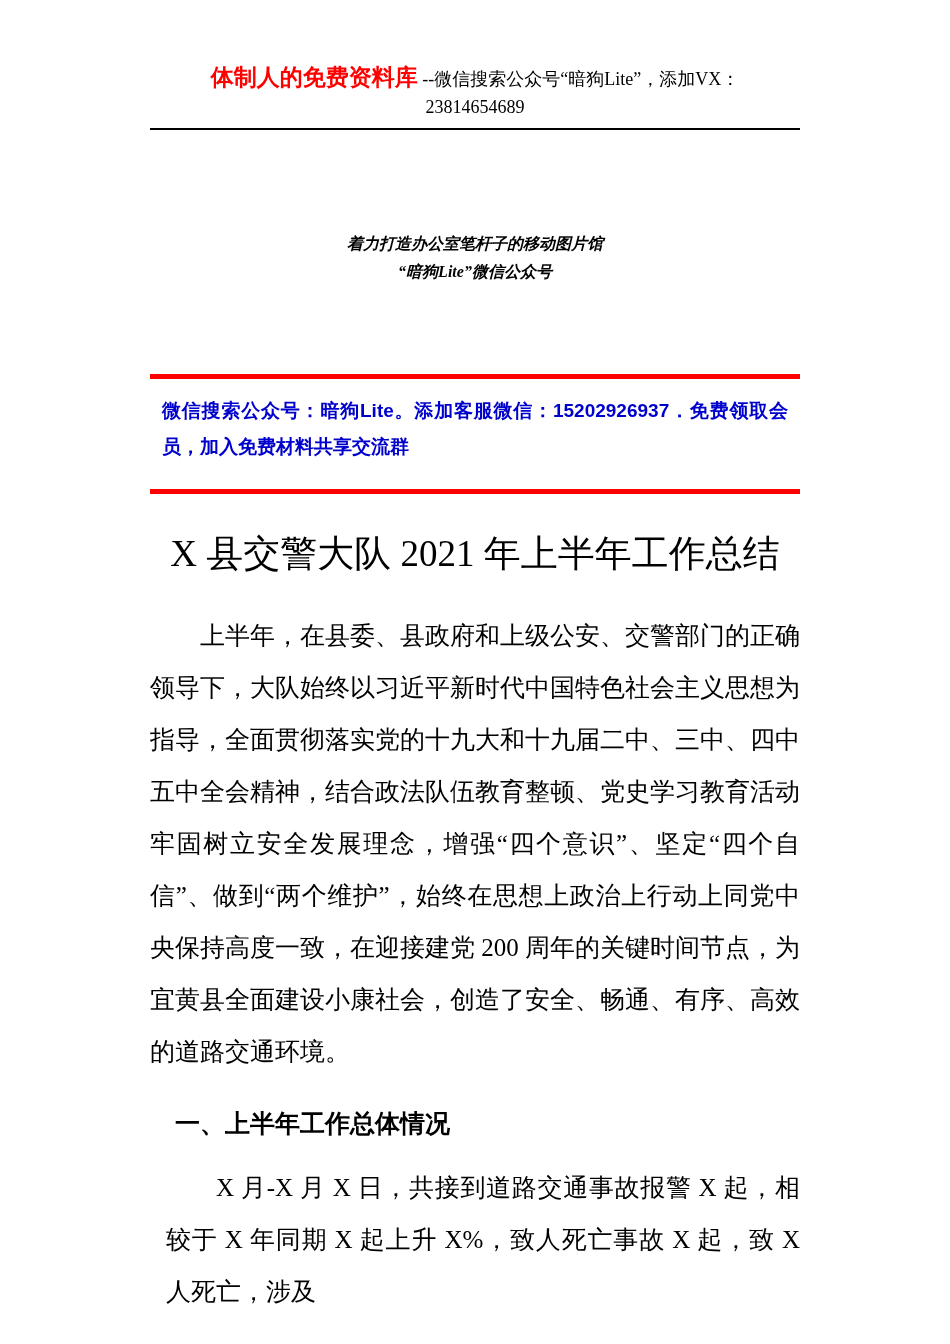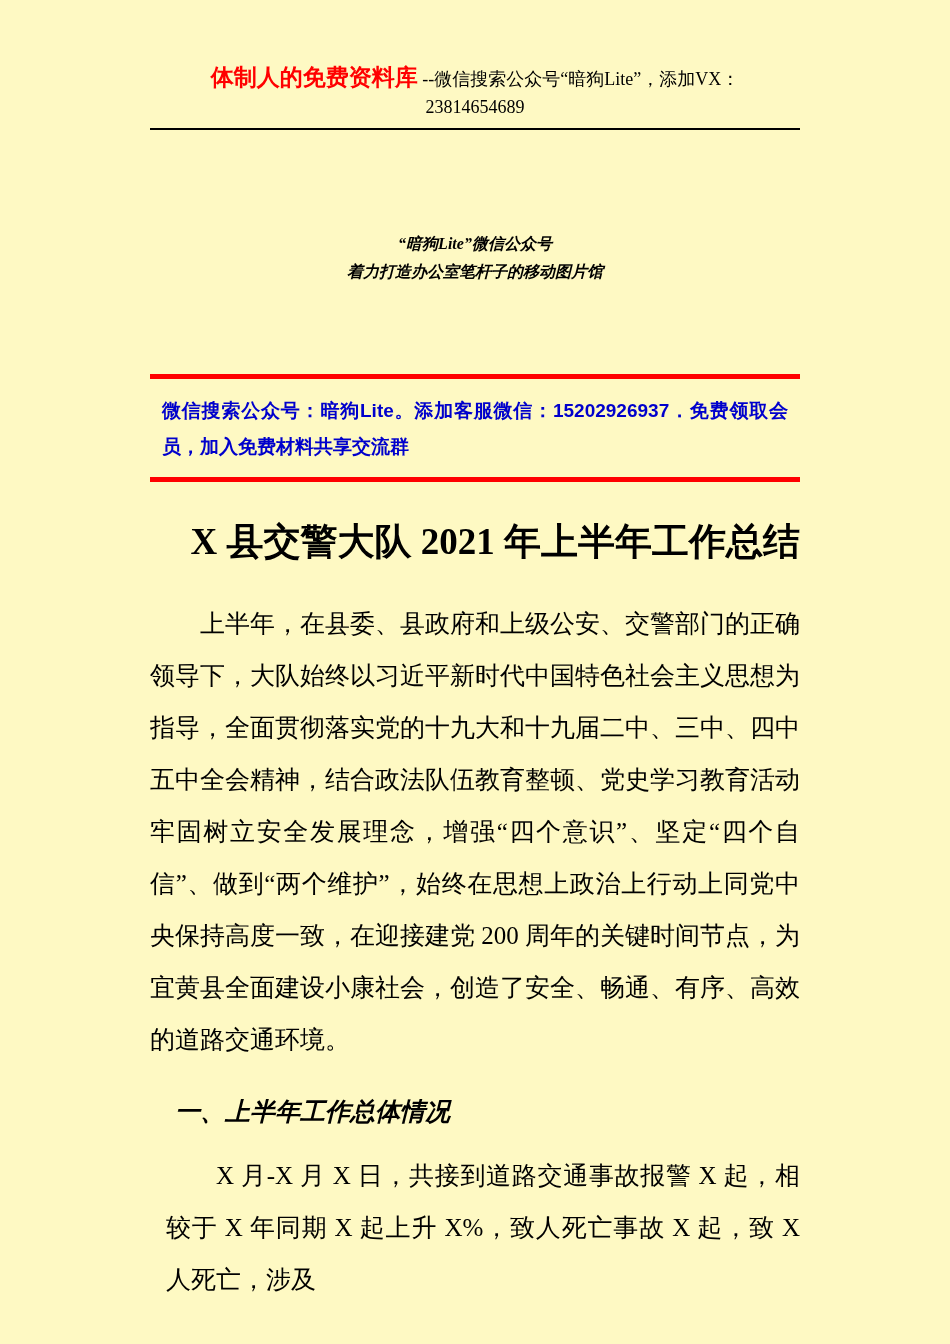--- a/index.html
+++ b/index.html
@@ -2,21 +2,21 @@
 <html><head>
 <meta charset="utf-8">
 <style>
   * { margin: 0; padding: 0; box-sizing: border-box; }
   html, body { background: #e8e8e8; }
   .page {
     position: relative;
     width: 950px;
     height: 1344px;
     margin: 0 auto;
-    background: #fef9c3;
+    background: #ffffff;
     font-family: "Liberation Serif", "DejaVu Serif", serif;
     color: #000;
     padding: 62px 150px 0 150px;
     overflow: hidden;
   }
 
   
   .doc-header {
     text-align: center;
     border-bottom: 2px solid #000;
@@ -43,65 +43,64 @@
   }
 
   
   .notice-block { margin-top: 88px; }
   .red-bar { height: 5px; background: #ff0000; }
   .notice-text {
     color: #0000cc;
     font-weight: bold;
     font-size: 19px;
     line-height: 36px;
-    padding: 14px 12px 12px 12px;
+    padding: 14px 12px 24px 12px;
     font-family: "Liberation Sans", "DejaVu Sans", sans-serif;
     text-align: justify;
   }
 
   
   .doc-title {
     margin-top: 34px;
-    text-align: right;
+    text-align: center;
     font-size: 37px;
-    font-weight: bold;
+    font-weight: normal;
     line-height: 52px;
   }
   .body-para {
     margin-top: 30px;
     font-size: 25px;
     line-height: 52px;
     text-align: justify;
     text-indent: 2em;
   }
   .section-heading {
     margin-top: 22px;
     font-size: 25px;
     font-weight: bold;
-    font-style: italic;
     line-height: 48px;
     text-indent: 1em;
   }
   .body-para.second { margin-top: 14px; margin-left: 16px; }
 </style>
 </head>
 <body>
 
 <div class="page">
 
   <header class="doc-header">
     <div class="line1">
       <span class="brand">体制人的免费资料库</span><span class="suffix"> --微信搜索公众号“暗狗Lite”，添加VX：</span>
     </div>
     <div class="line2">23814654689</div>
   </header>
 
   <div class="subheader">
+    <div>着力打造办公室笔杆子的移动图片馆</div>
     <div>“暗狗Lite”微信公众号</div>
-    <div>着力打造办公室笔杆子的移动图片馆</div>
   </div>
 
   <div class="notice-block">
     <div class="red-bar"></div>
     <p class="notice-text">微信搜索公众号：暗狗Lite。添加客服微信：15202926937．免费领取会员，加入免费材料共享交流群</p>
     <div class="red-bar"></div>
   </div>
 
   <h1 class="doc-title">X 县交警大队 2021 年上半年工作总结</h1>
 

